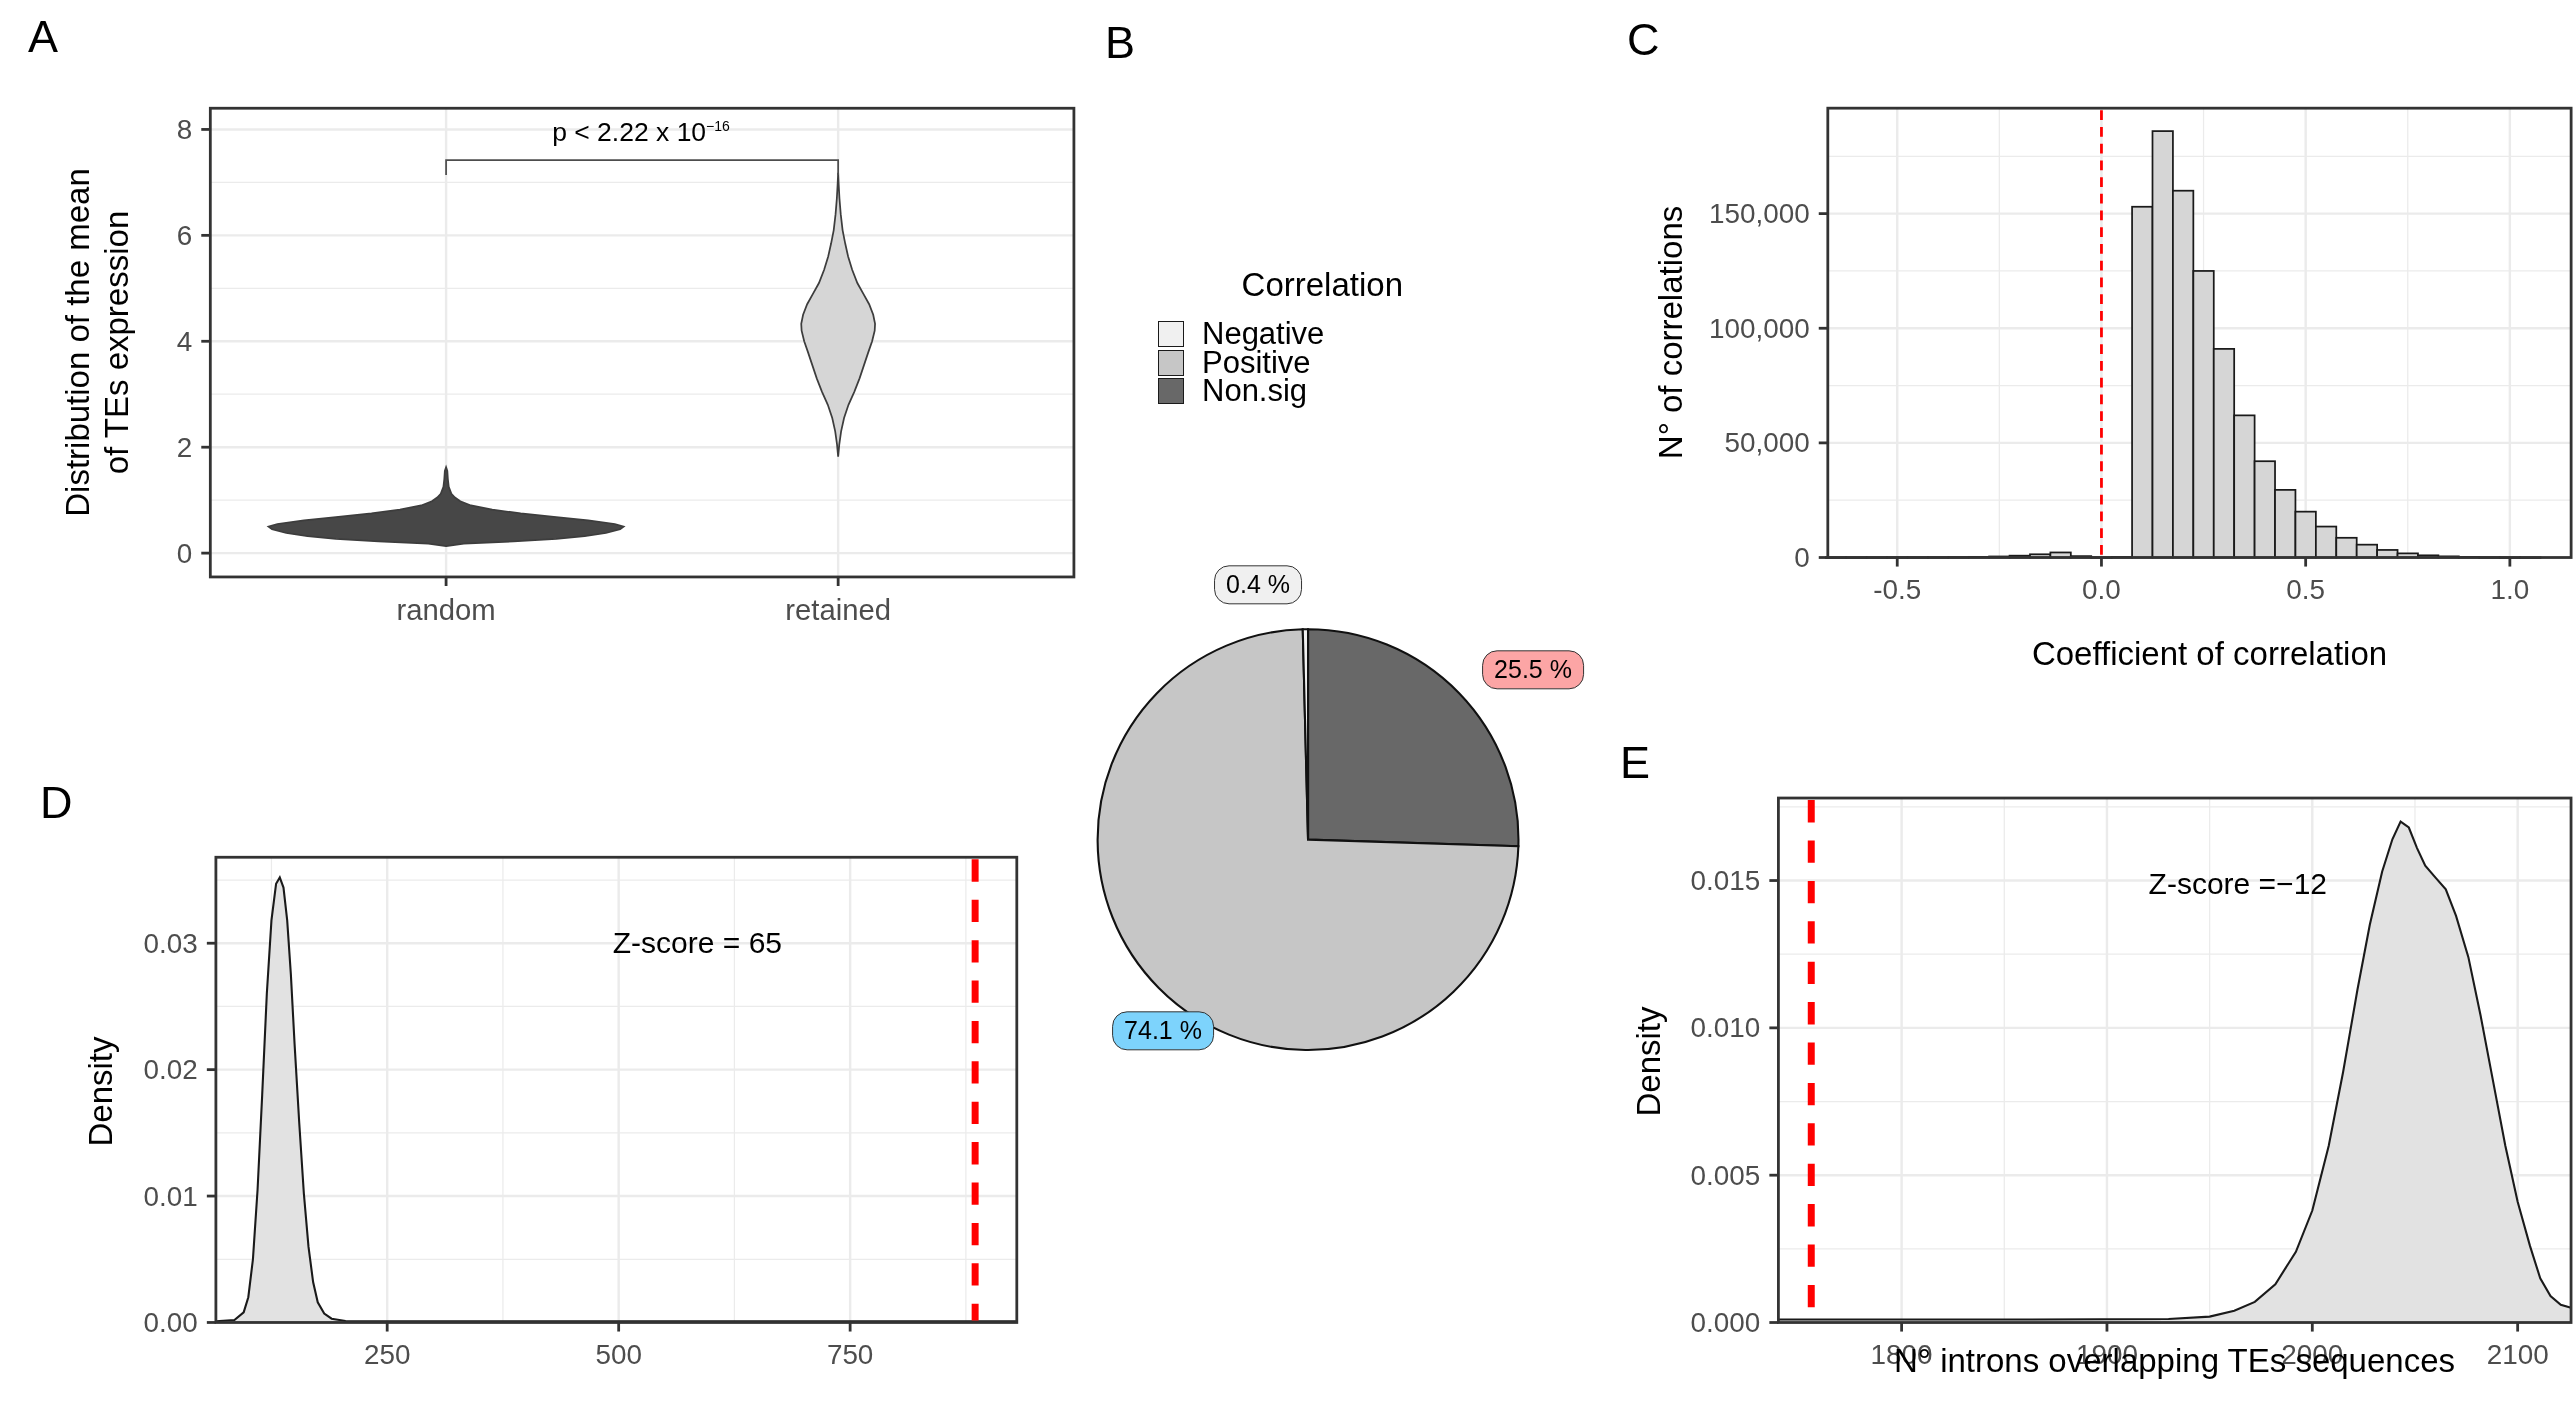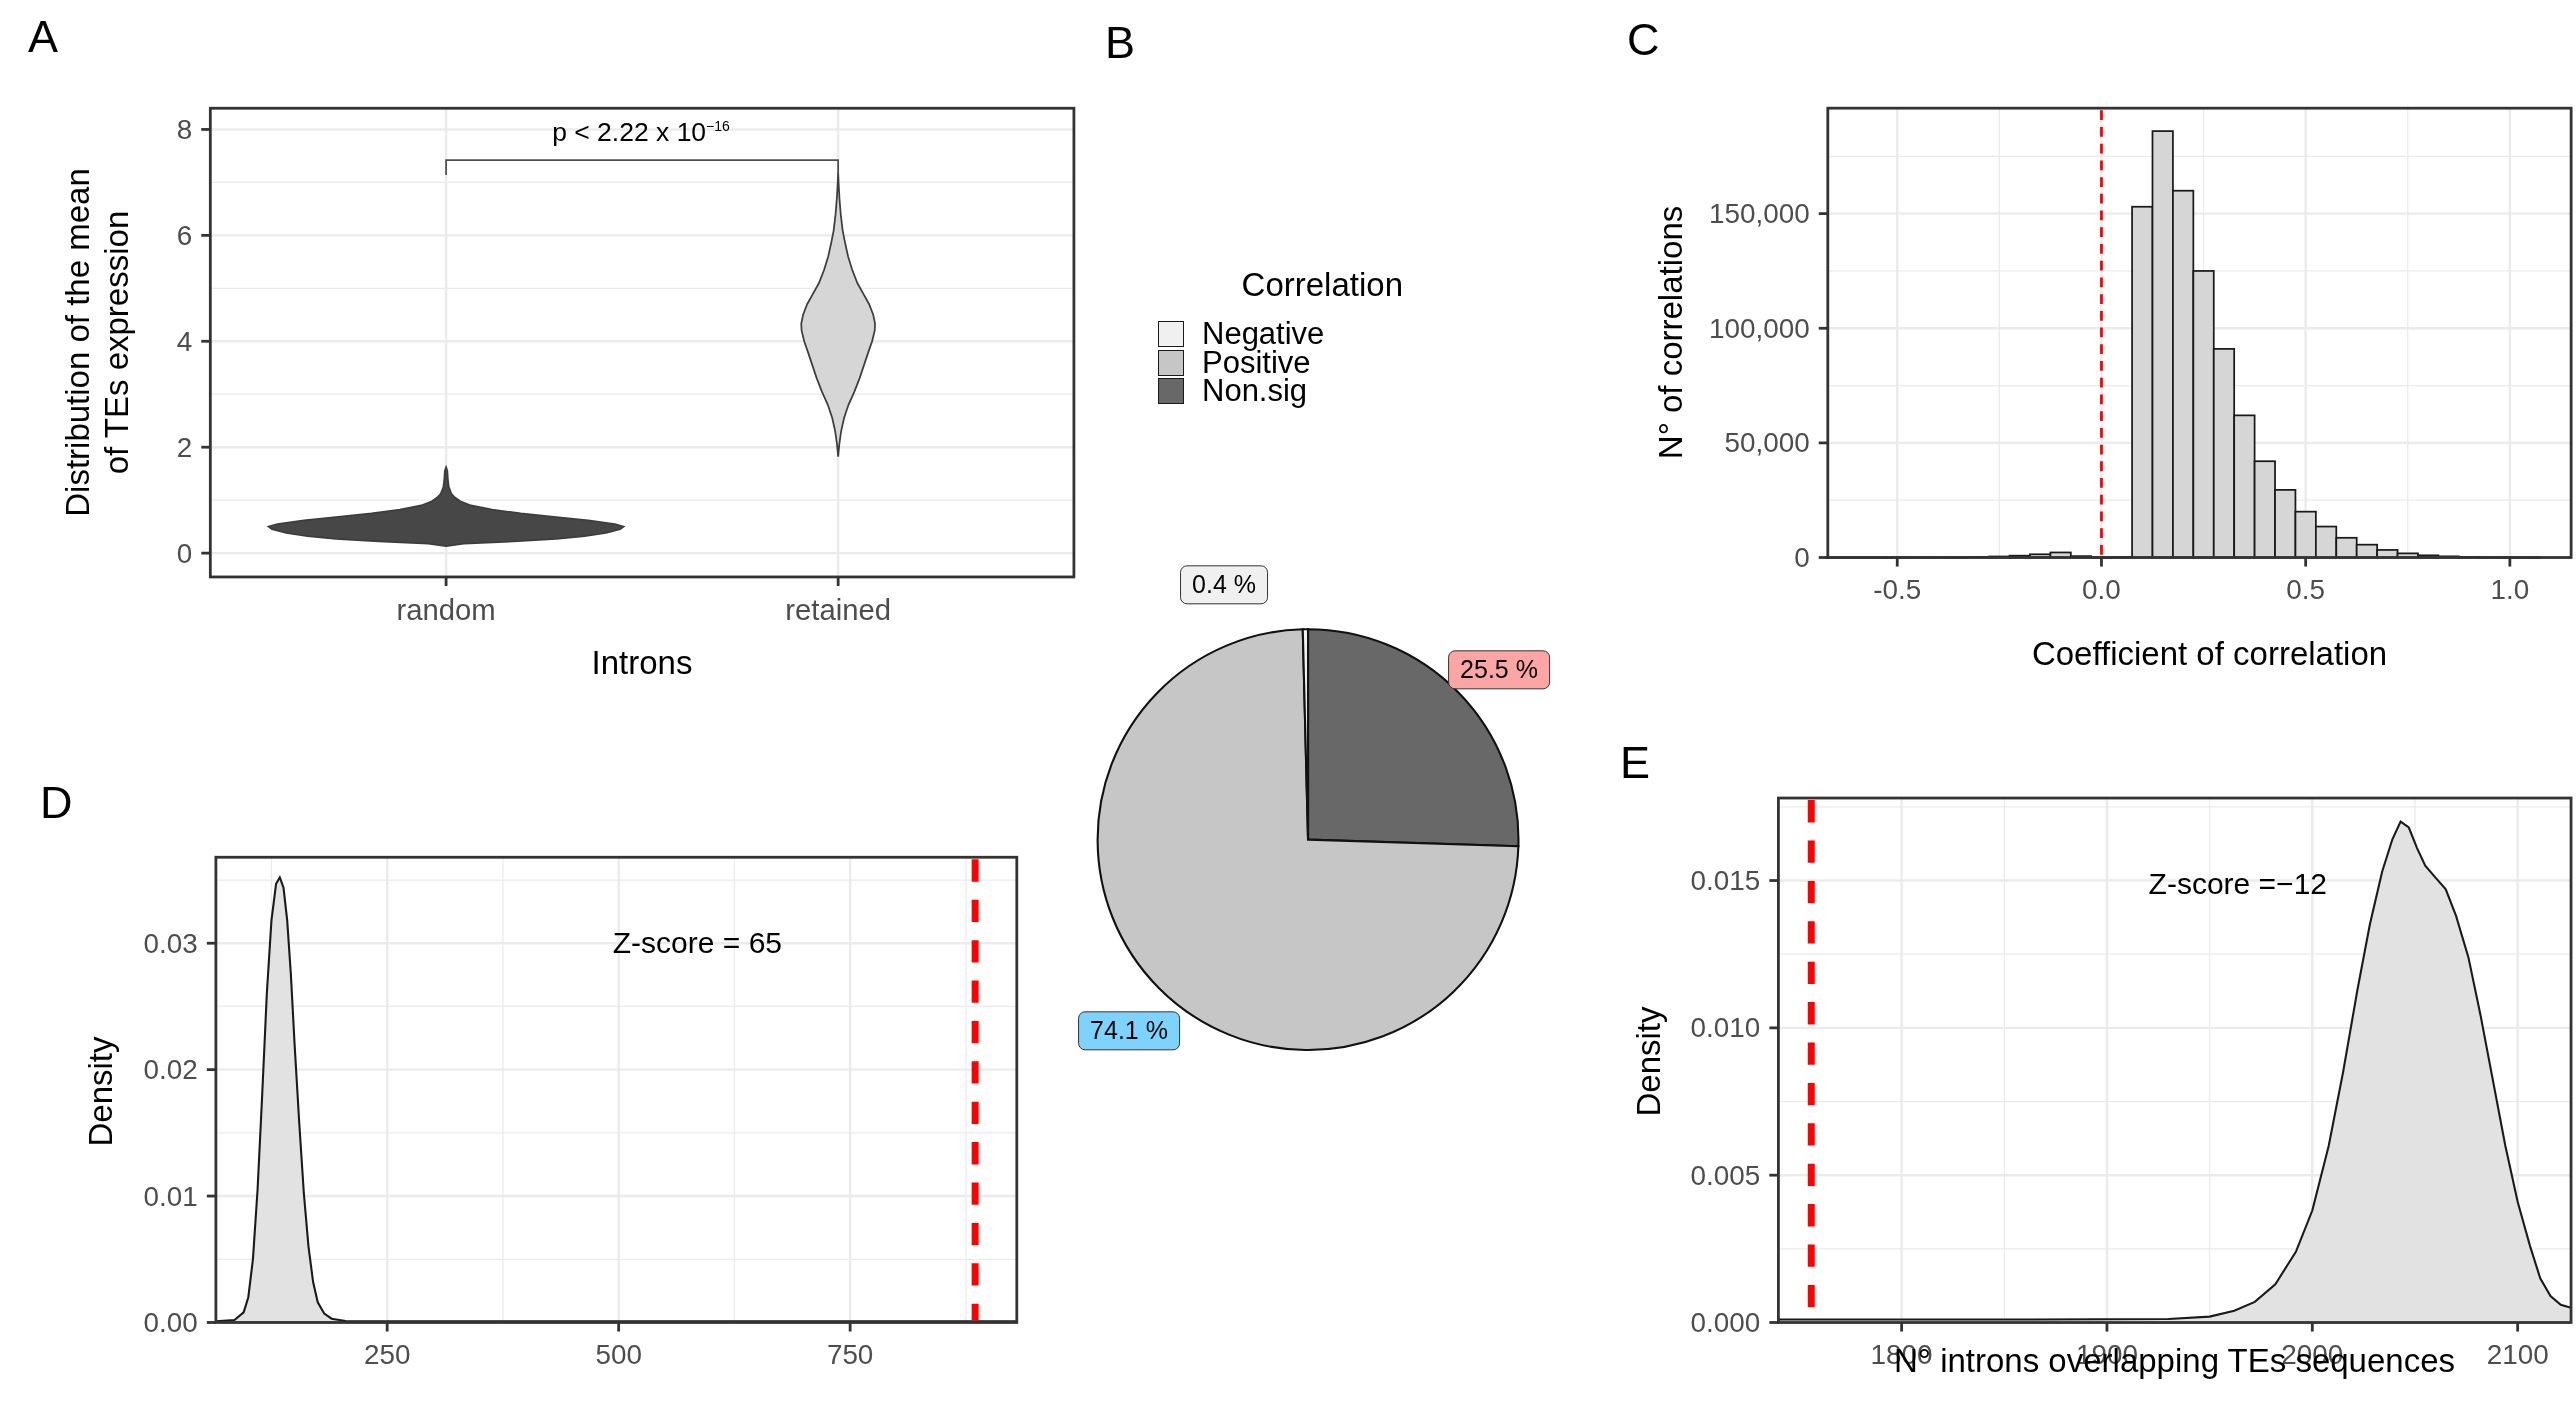--- a/index.html
+++ b/index.html
@@ -14,22 +14,22 @@
   .annot{position:absolute;font-size:30px;text-align:right;color:#000;z-index:4;}
   .pval{position:absolute;font-size:26.5px;text-align:center;color:#000;z-index:4;}
   .pval sup{font-size:14px;}
   .legend-title{position:absolute;left:0;width:327px;top:266px;text-align:right;
                 font-size:33px;color:#000;}
   .legend-items{position:absolute;left:82px;top:320px;}
   .legend-row{display:flex;align-items:center;height:28px;margin-bottom:0.7px;}
   .swatch{width:26px;height:26px;border:1.4px solid #1a1a1a;box-sizing:border-box;flex:0 0 auto;}
   .legend-label{font-size:31px;margin-left:18px;color:#000;white-space:nowrap;}
   .pie-label{position:absolute;transform:translate(-50%,-50%);border:1.4px solid #333;
-             border-radius:7px;padding:4.2px 11px;font-size:25px;color:#000;
-             white-space:nowrap;z-index:4;}
+             border-radius:15px;padding:4.2px 11px;font-size:25px;color:#000;
+             white-space:nowrap;z-index:4;margin-left:34px;}
 </style>
 </head>
 <body>
 
 <div class="letter" style="left:28px;top:11px;">A</div>
 <div class="letter" style="left:1105px;top:16.7px;">B</div>
 <div class="letter" style="left:1627px;top:14px;">C</div>
 <div class="letter" style="left:40px;top:777px;">D</div>
 <div class="letter" style="left:1620px;top:737px;">E</div>
 
@@ -63,21 +63,20 @@
       <text x="276" y="185.41807909604518" text-anchor="end" dominant-baseline="central" font-size="40" fill="#4d4d4d">8</text>
       <line y1="828" y2="841" x1="640.52" x2="640.52" stroke="#333333" stroke-width="4"></line>
       <text x="640.52" y="890" text-anchor="middle" font-size="42" fill="#4d4d4d">random</text>
       <line y1="828" y2="841" x1="1203.48" x2="1203.48" stroke="#333333" stroke-width="4"></line>
       <text x="1203.48" y="890" text-anchor="middle" font-size="42" fill="#4d4d4d">retained</text>
     </svg>
   <div class="ytitle" style="left:-216px;top:304px;width:627px;height:77px;">
     <div>Distribution of the mean</div>
     <div>of TEs expression</div>
   </div>
-  <div class="xtitle" style="left:210px;width:864px;top:644px;">Introns</div>
   <div class="pval" style="left:397px;width:488px;top:117px;">
     <span>p &lt; 2.22 x 10</span><sup>−16</sup>
   </div>
 </div>
 
 <div class="panel" style="left:1076px;top:0;width:547px;height:1404px;">
   <svg id="svg-B" width="547" height="1404" viewBox="0 0 785 2015">
       <path d="M 333 1205 L 333 903 A 302 302 0 0 1 634.850981230451 1214.4860492415946 Z" fill="#686868" stroke="#111111" stroke-width="3"></path>
       <path d="M 333 1205 L 634.850981230451 1214.4860492415946 A 302 302 0 1 1 325.41071117611193 903.0953748364434 Z" fill="#c6c6c6" stroke="#111111" stroke-width="3"></path>
       <path d="M 333 1205 L 325.41071117611193 903.0953748364434 A 302 302 0 0 1 332.99999999999994 903 Z" fill="#f0f0f0" stroke="#111111" stroke-width="3"></path>

